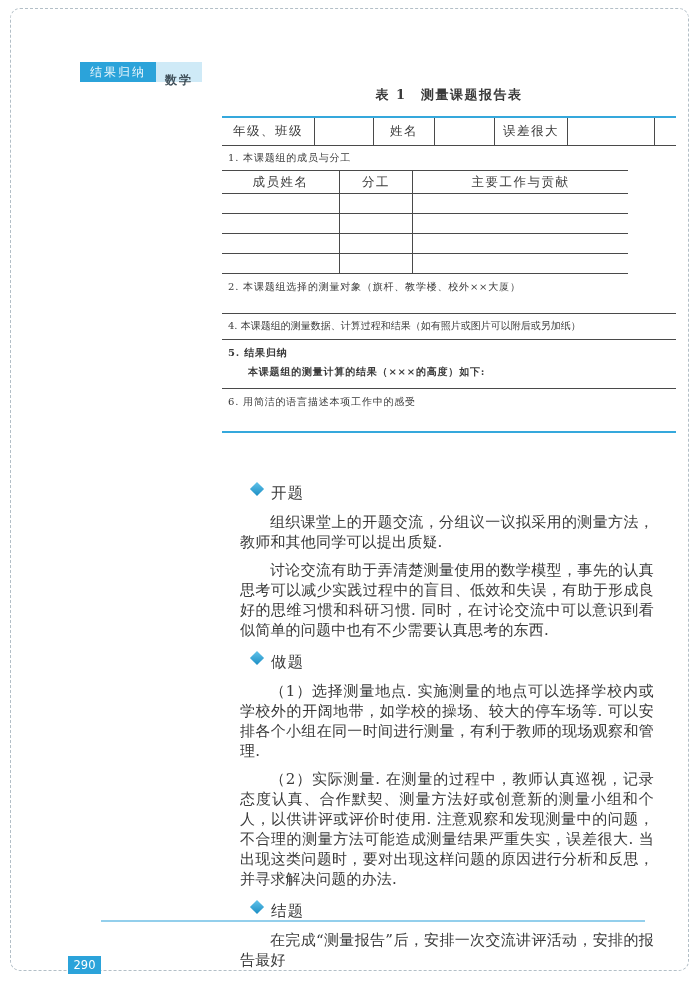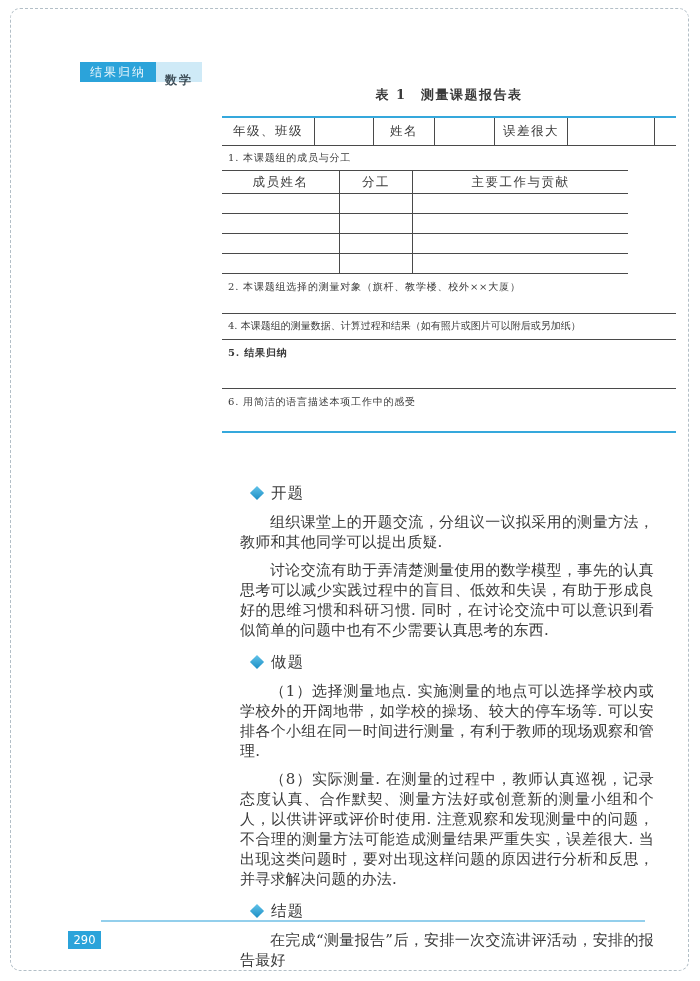--- a/index.html
+++ b/index.html
@@ -38,27 +38,27 @@
   .mtbl { width: 406px; border-top: 1px solid #4a4a4a; font-size: 12.5px; }
   .mt-row { display: flex; border-bottom: 1px solid #4a4a4a; }
   .mt-head { height: 23px; line-height: 22px; text-align: center; letter-spacing: 1.5px; }
   .mt-empty { height: 20px; }
   .mt-c1 { width: 118px; border-right: 1px solid #4a4a4a; }
   .mt-c2 { width: 73px;  border-right: 1px solid #4a4a4a; }
   .mt-c3 { flex: 1; }
 
   
   .body-text { position: absolute; left: 232px; top: 484px; width: 430px; font-size: 15px; line-height: 20px; text-align: justify; letter-spacing: 0.2px; }
-  .bt-heading { display: flex; align-items: center; gap: 9px; margin: 13px 0 10px 20px; font-size: 15.5px; line-height: 18px; letter-spacing: 1px; text-align: left; }
+  .bt-heading { display: flex; gap: 9px; margin: 13px 0 10px 20px; font-size: 15.5px; line-height: 18px; letter-spacing: 1px; text-align: left; }
   .bt-heading:first-child { margin-top: 0; }
   .diamond { width: 10px; height: 10px; background: linear-gradient(135deg, #62c3ea, #1b8ec4); transform: rotate(45deg); flex: 0 0 auto; }
   .body-text p { margin: 8px; text-indent: 2em; }
 
   
-  .footer-badge { position: absolute; left: 68px; top: 931px; width: 33px; height: 18px; background: #2ba3da; color: #fff; font-size: 11.5px; text-align: center; line-height: 18px; font-family: "DejaVu Sans","Liberation Sans",sans-serif; }
+  .footer-badge { position: absolute; left: 68px; top: 956px; width: 33px; height: 18px; background: #2ba3da; color: #fff; font-size: 11.5px; text-align: center; line-height: 18px; font-family: "DejaVu Sans","Liberation Sans",sans-serif; }
   .footer-line { position: absolute; left: 101px; top: 920px; width: 544px; height: 2px; background: #93cfec; }
 </style>
 </head>
 <body>
 
 <div class="screen">
   <div class="page-border"></div>
 
   <div class="badges">
     <span class="badge-volume">结果归纳</span>
@@ -106,38 +106,39 @@
           <div class="mt-c1"></div>
             <div class="mt-c2"></div>
             <div class="mt-c3"></div>
         </div>
       </div>
 
       <div class="sec sec-2">2. 本课题组选择的测量对象（旗杆、教学楼、校外××大厦）</div>
       <div class="sec sec-4">4. 本课题组的测量数据、计算过程和结果（如有照片或图片可以附后或另加纸）</div>
       <div class="sec sec-5">
         <div>5. 结果归纳</div>
+        <div class="sub">本课题组的测量计算的结果（×××的高度）如下:</div>
       </div>
       <div class="sec sec-6">6. 用简洁的语言描述本项工作中的感受</div>
     </div>
   </div>
 
   <div class="body-text">
     <div class="bt-heading">
       <span class="diamond"></span>
       <span>开题</span>
     </div>
     <p>组织课堂上的开题交流，分组议一议拟采用的测量方法，教师和其他同学可以提出质疑.</p>
     <p>讨论交流有助于弄清楚测量使用的数学模型，事先的认真思考可以减少实践过程中的盲目、低效和失误，有助于形成良好的思维习惯和科研习惯. 同时，在讨论交流中可以意识到看似简单的问题中也有不少需要认真思考的东西.</p>
     <div class="bt-heading">
       <span class="diamond"></span>
       <span>做题</span>
     </div>
     <p>（1）选择测量地点. 实施测量的地点可以选择学校内或学校外的开阔地带，如学校的操场、较大的停车场等. 可以安排各个小组在同一时间进行测量，有利于教师的现场观察和管理.</p>
-    <p>（8）实际测量. 在测量的过程中，教师认真巡视，记录态度认真、合作默契、测量方法好或创意新的测量小组和个人，以供讲评或评价时使用. 注意观察和发现测量中的问题，不合理的测量方法可能造成测量结果严重失实，误差很大. 当出现这类问题时，要对出现这样问题的原因进行分析和反思，并寻求解决问题的办法.</p>
+    <p>（2）实际测量. 在测量的过程中，教师认真巡视，记录态度认真、合作默契、测量方法好或创意新的测量小组和个人，以供讲评或评价时使用. 注意观察和发现测量中的问题，不合理的测量方法可能造成测量结果严重失实，误差很大. 当出现这类问题时，要对出现这样问题的原因进行分析和反思，并寻求解决问题的办法.</p>
     <div class="bt-heading">
       <span class="diamond"></span>
       <span>结题</span>
     </div>
     <p>在完成“测量报告”后，安排一次交流讲评活动，安排的报告最好</p>
   </div>
 
   <div class="footer-badge">290</div>
   <div class="footer-line"></div>
 </div>

